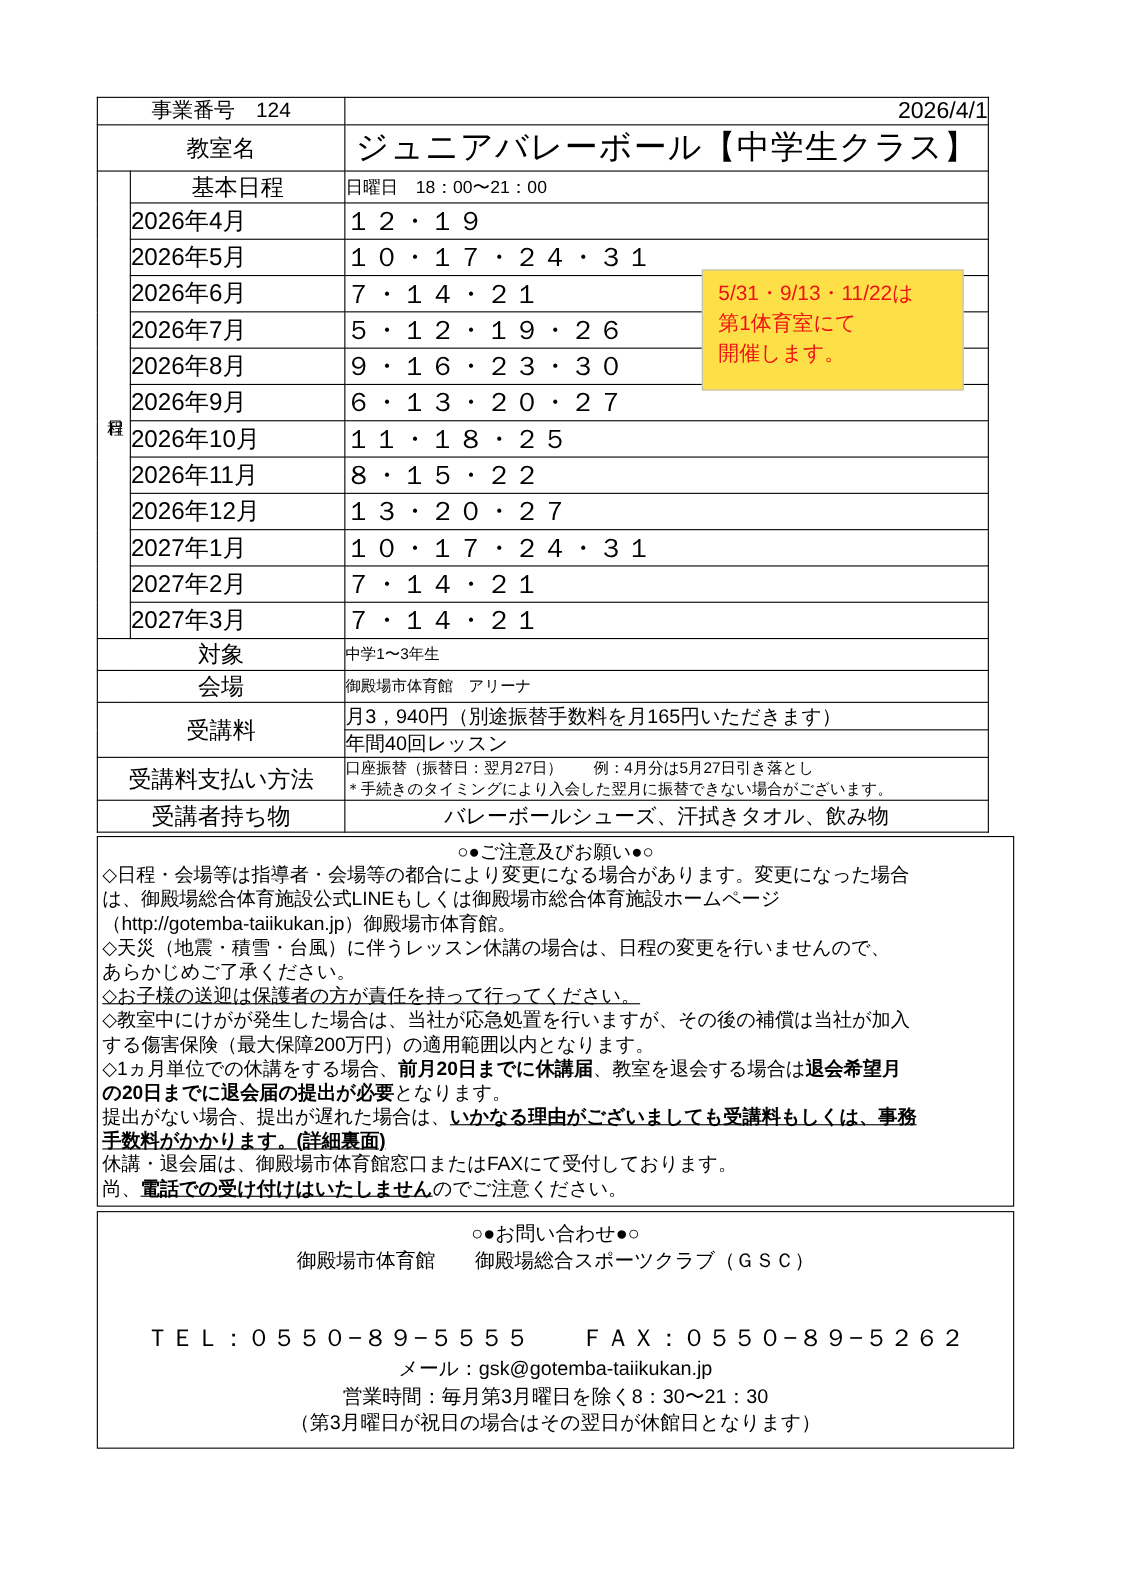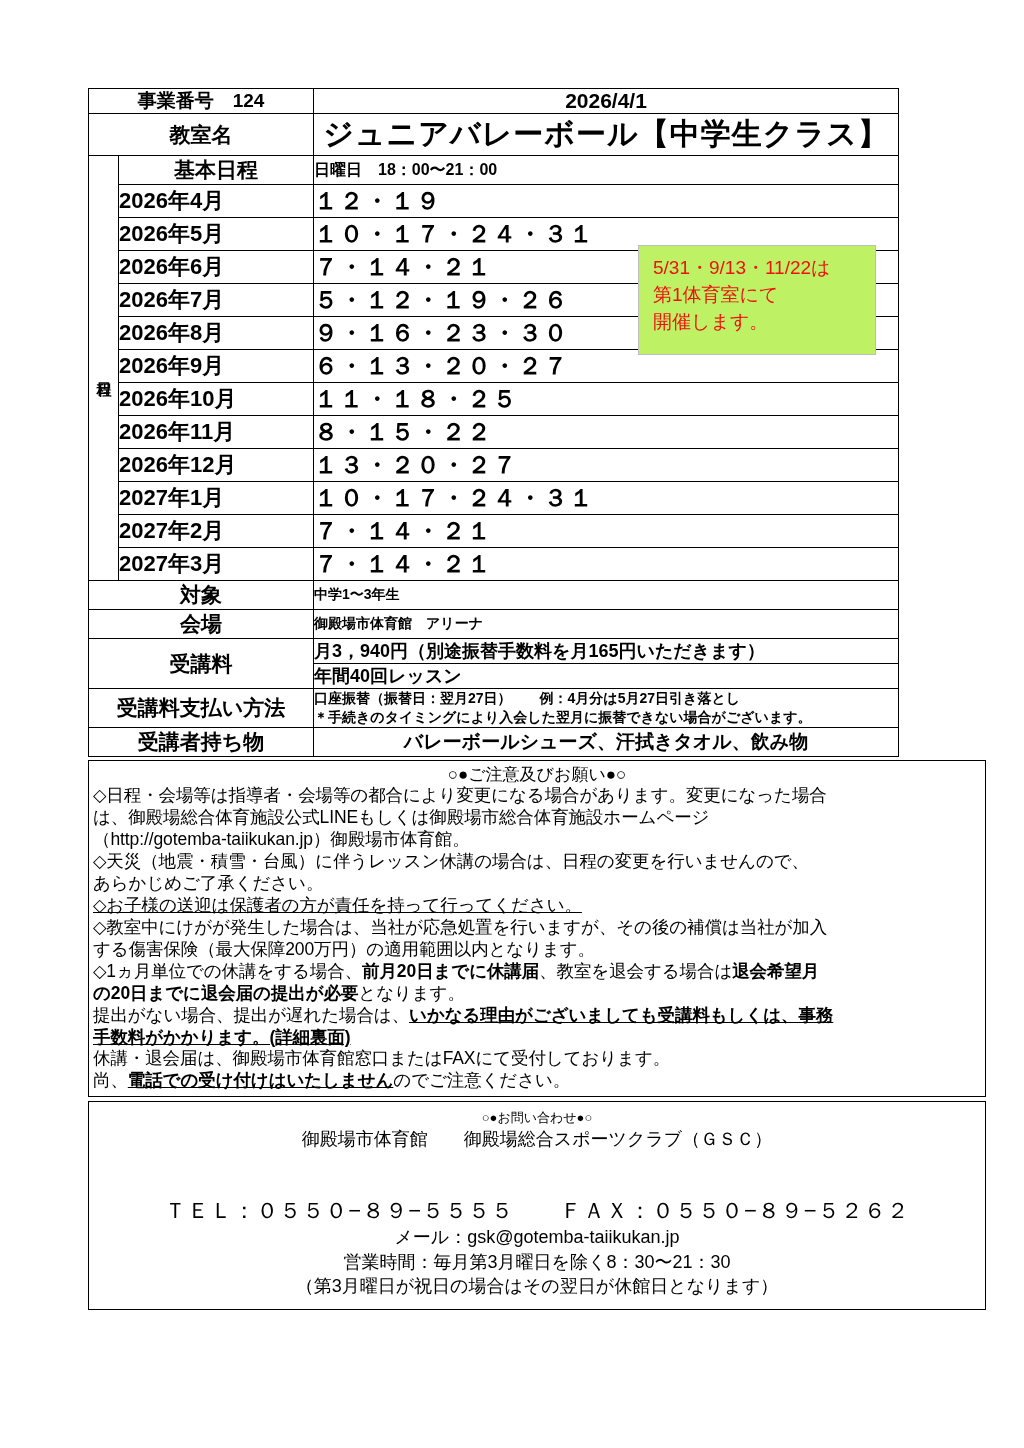--- a/index.html
+++ b/index.html
@@ -20,21 +20,20 @@
     left: 88px;
     top: 88px;
     width: 810px;
   }
 
   
   table.main {
     width: 810px;
     border-collapse: collapse;
     table-layout: fixed;
-    font-weight: bold;
   }
   table.main td {
     border: 1.5px solid #000;
     padding: 0;
     vertical-align: middle;
   }
   .c-rail  { width: 30px; }
   .c-label { width: 195px; }
   .c-val   { width: 585px; }
 
@@ -63,21 +62,21 @@
   }
   .rail span {
     writing-mode: vertical-rl;
     text-orientation: upright;
     font-size: 15px;
     letter-spacing: 1px;
     display: inline-block;
   }
 
   .v-biz {
-    text-align: center;
+    text-align: right;
     font-size: 21px;
     padding: 2px 8px 3px 4px;
     white-space: nowrap;
   }
   .v-title {
     text-align: center;
     font-size: 30px;
     padding: 4px 4px 7px 4px;
     white-space: nowrap;
     letter-spacing: 1px;
@@ -121,36 +120,36 @@
     white-space: nowrap;
   }
 
   
   .callout {
     position: absolute;
     left: 550px;
     top: 157px;
     width: 238px;
     height: 110px;
-    background: #bef264;
+    background: #fde047;
     border: 1px solid #bdbdbd;
     box-sizing: border-box;
     padding: 9px 0 0 14px;
     font-size: 19px;
     line-height: 1.42;
     color: #ee1111;
     white-space: nowrap;
     z-index: 5;
   }
 
   
   .box {
     border: 1.5px solid #000;
     box-sizing: border-box;
-    width: 898px;
+    width: 834px;
   }
   .box.notes {
     margin-top: 3px;
     padding: 3px 4px 4px 4px;
   }
   .box.contact {
     margin-top: 4px;
     padding: 7px 4px 10px 4px;
   }
   .nhead {
@@ -168,21 +167,21 @@
   .nline.ul { text-decoration: underline; }
   .nline b  { font-weight: bold; }
   .nline u  { text-decoration: underline; }
   .cline {
     text-align: center;
     font-size: 18px;
     line-height: 1.36;
     white-space: nowrap;
   }
   .cline.tel { font-size: 22px; letter-spacing: 1px; margin-top: 44px; }
-  .cline.head { font-size: 13px; }
+  .cline.head { font-size: 18px; }
 </style>
 </head>
 <body>
 
 <div class="page">
 
   <div class="callout">
     <div>5/31・9/13・11/22は</div>
     <div>第1体育室にて</div>
     <div>開催します。</div>

